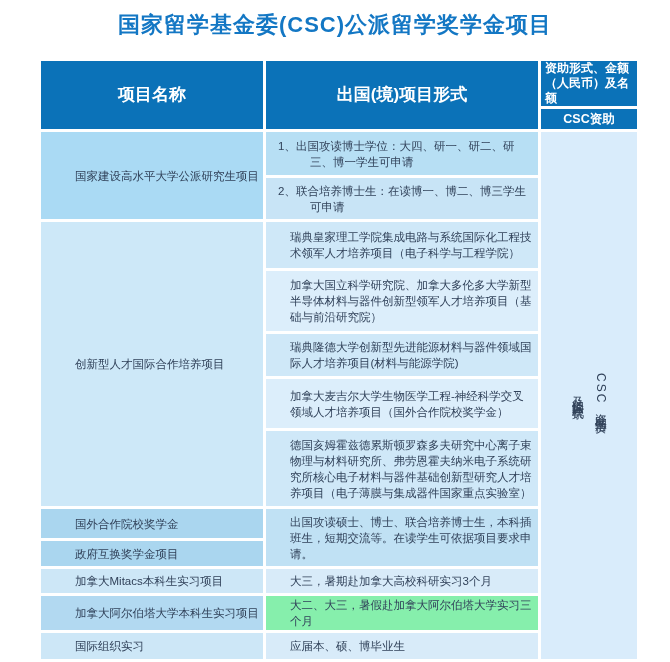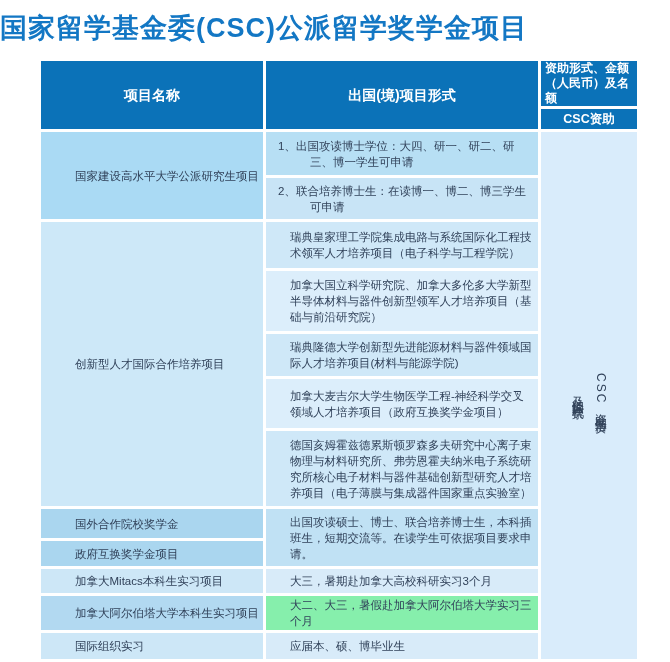--- a/index.html
+++ b/index.html
@@ -1,25 +1,25 @@
 <!DOCTYPE html>
 <html><head>
 <meta charset="utf-8">
 <style>
   html,body{margin:0;padding:0;background:#fff;}
   .page{position:relative;width:670px;height:662px;background:#fff;overflow:hidden;
         font-family:"Liberation Sans","DejaVu Sans",sans-serif;}
-  .title{position:absolute;top:10px;left:0;width:670px;
-         font-size:27px;font-weight:bold;color:#1377c4;letter-spacing:1px;}
+  .title{position:absolute;top:10px;left:0;width:670px;text-align:center;
+         font-size:22px;font-weight:bold;color:#1377c4;letter-spacing:1px;}
   table.csc{position:absolute;left:38px;top:58px;width:602px;
             border-collapse:separate;border-spacing:3px;table-layout:fixed;background:#fff;}
   td{vertical-align:middle;color:#31425a;font-size:11.5px;line-height:16px;
      word-break:break-all;overflow:hidden;}
   
-  td.h{background:#0b72b8;color:#ffffff;font-weight:bold;font-size:14px;text-align:center;}
+  td.h{background:#0b72b8;color:#ffffff;font-weight:bold;font-size:17px;text-align:center;}
   td.fh{font-size:12px;text-align:left;padding:0 2px 0 4px;white-space:pre-line;line-height:15px;}
   td.csc{font-size:12.5px;}
   
   td.p1{background:#aadaf4;} td.p2{background:#cde8f8;} td.p3{background:#aad6ef;}
   td.p4{background:#cde7f7;} td.p5{background:#b2d9f1;}
   td.c1{padding-left:34px;padding-right:0;}
   
   td.i-a{background:#b7dff4;} td.i-b{background:#c8e4f6;} td.i-c{background:#cfe8f8;}
   td.i-d{background:#dceefb;} td.i-e{background:#c0e1f4;} td.i-f{background:#d8ebf9;}
   td.i-g{background:#86efac;}
@@ -70,21 +70,21 @@
       <td class="p2 c1" rowspan="5">创新型人才国际合作培养项目</td>
       <td class="i-c c2">瑞典皇家理工学院集成电路与系统国际化工程技术领军人才培养项目（电子科学与工程学院）</td>
     </tr>
     <tr style="height:60px">
       <td class="i-d c2">加拿大国立科学研究院、加拿大多伦多大学新型半导体材料与器件创新型领军人才培养项目（基础与前沿研究院）</td>
     </tr>
     <tr style="height:42px">
       <td class="i-c c2">瑞典隆德大学创新型先进能源材料与器件领域国际人才培养项目(材料与能源学院)</td>
     </tr>
     <tr style="height:49px">
-      <td class="i-d c2">加拿大麦吉尔大学生物医学工程-神经科学交叉领域人才培养项目（政府互换奖学金项目）</td>
+      <td class="i-d c2">加拿大麦吉尔大学生物医学工程-神经科学交叉领域人才培养项目（国外合作院校奖学金）</td>
     </tr>
     <tr style="height:75px">
       <td class="i-c c2">德国亥姆霍兹德累斯顿罗森多夫研究中心离子束物理与材料研究所、弗劳恩霍夫纳米电子系统研究所核心电子材料与器件基础创新型研究人才培养项目（电子薄膜与集成器件国家重点实验室）</td>
     </tr>
 
     <tr style="height:29px">
       <td class="p3 c1">国外合作院校奖学金</td>
       <td class="i-e c2" rowspan="2">出国攻读硕士、博士、联合培养博士生，本科插班生，短期交流等。在读学生可依据项目要求申请。</td>
     </tr>
     <tr style="height:25px">

